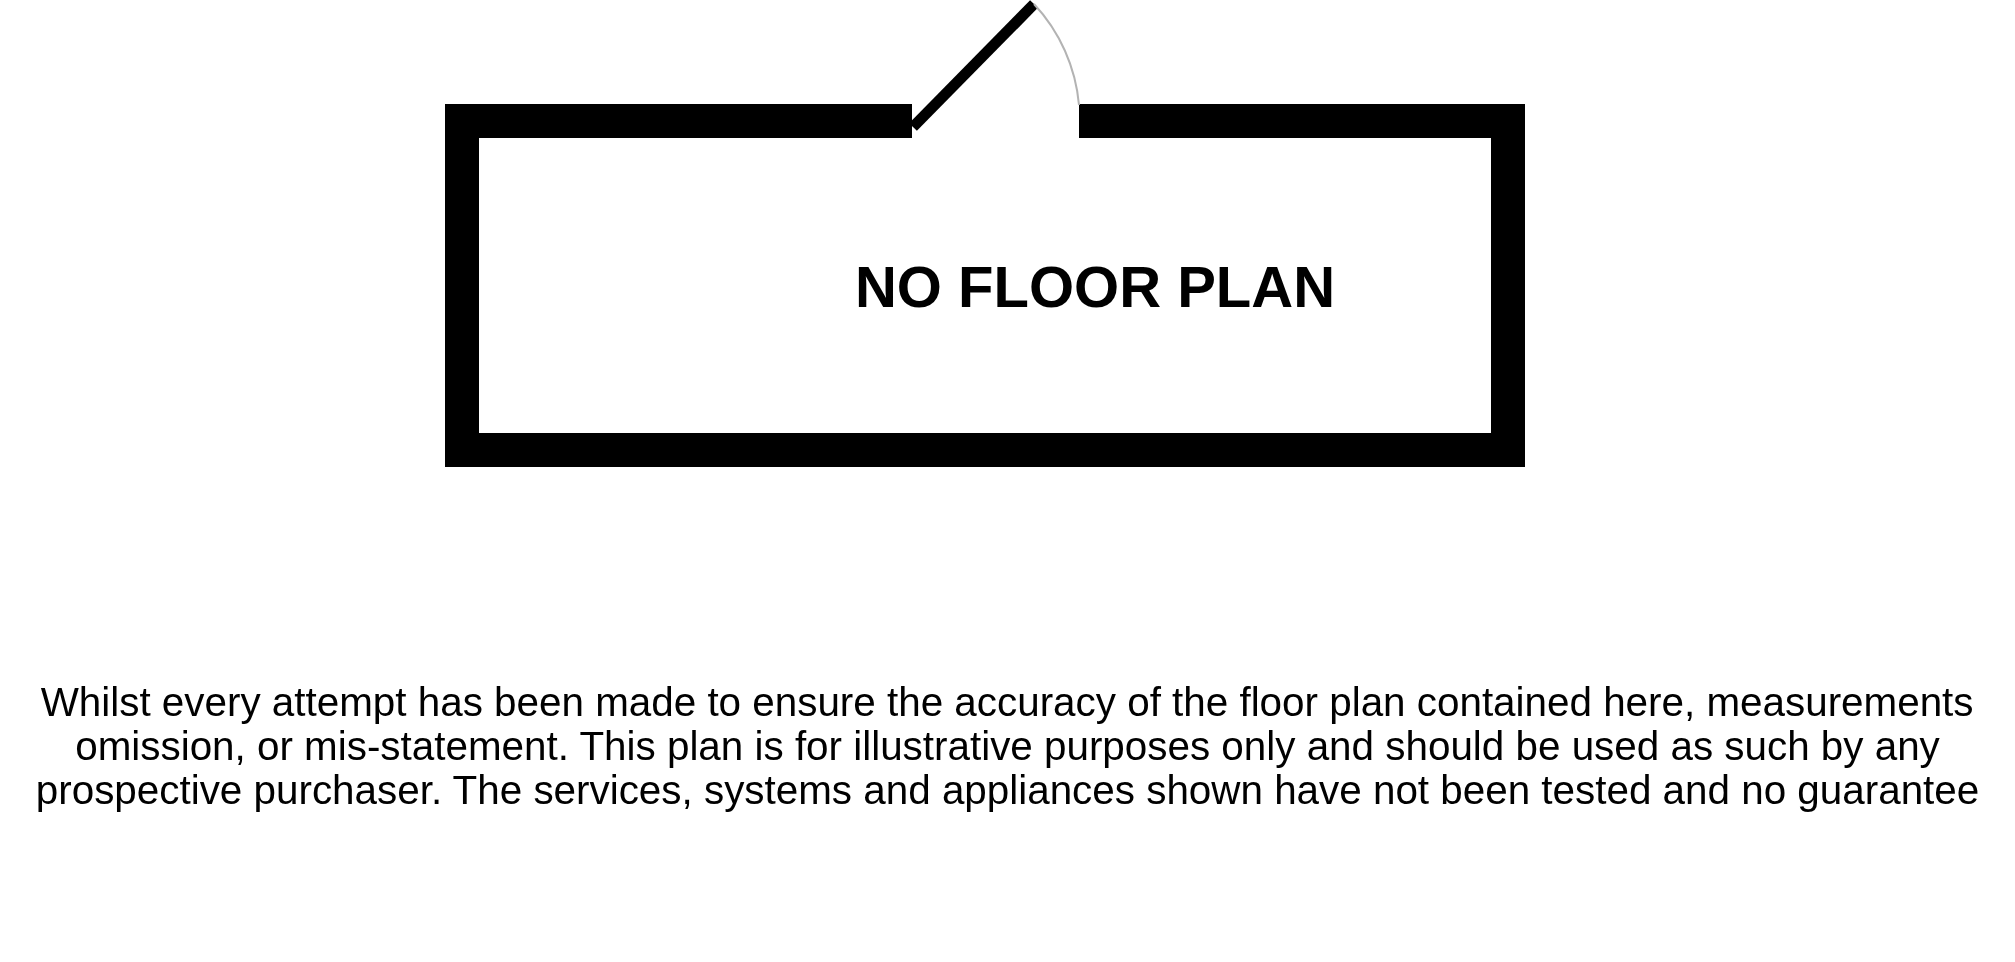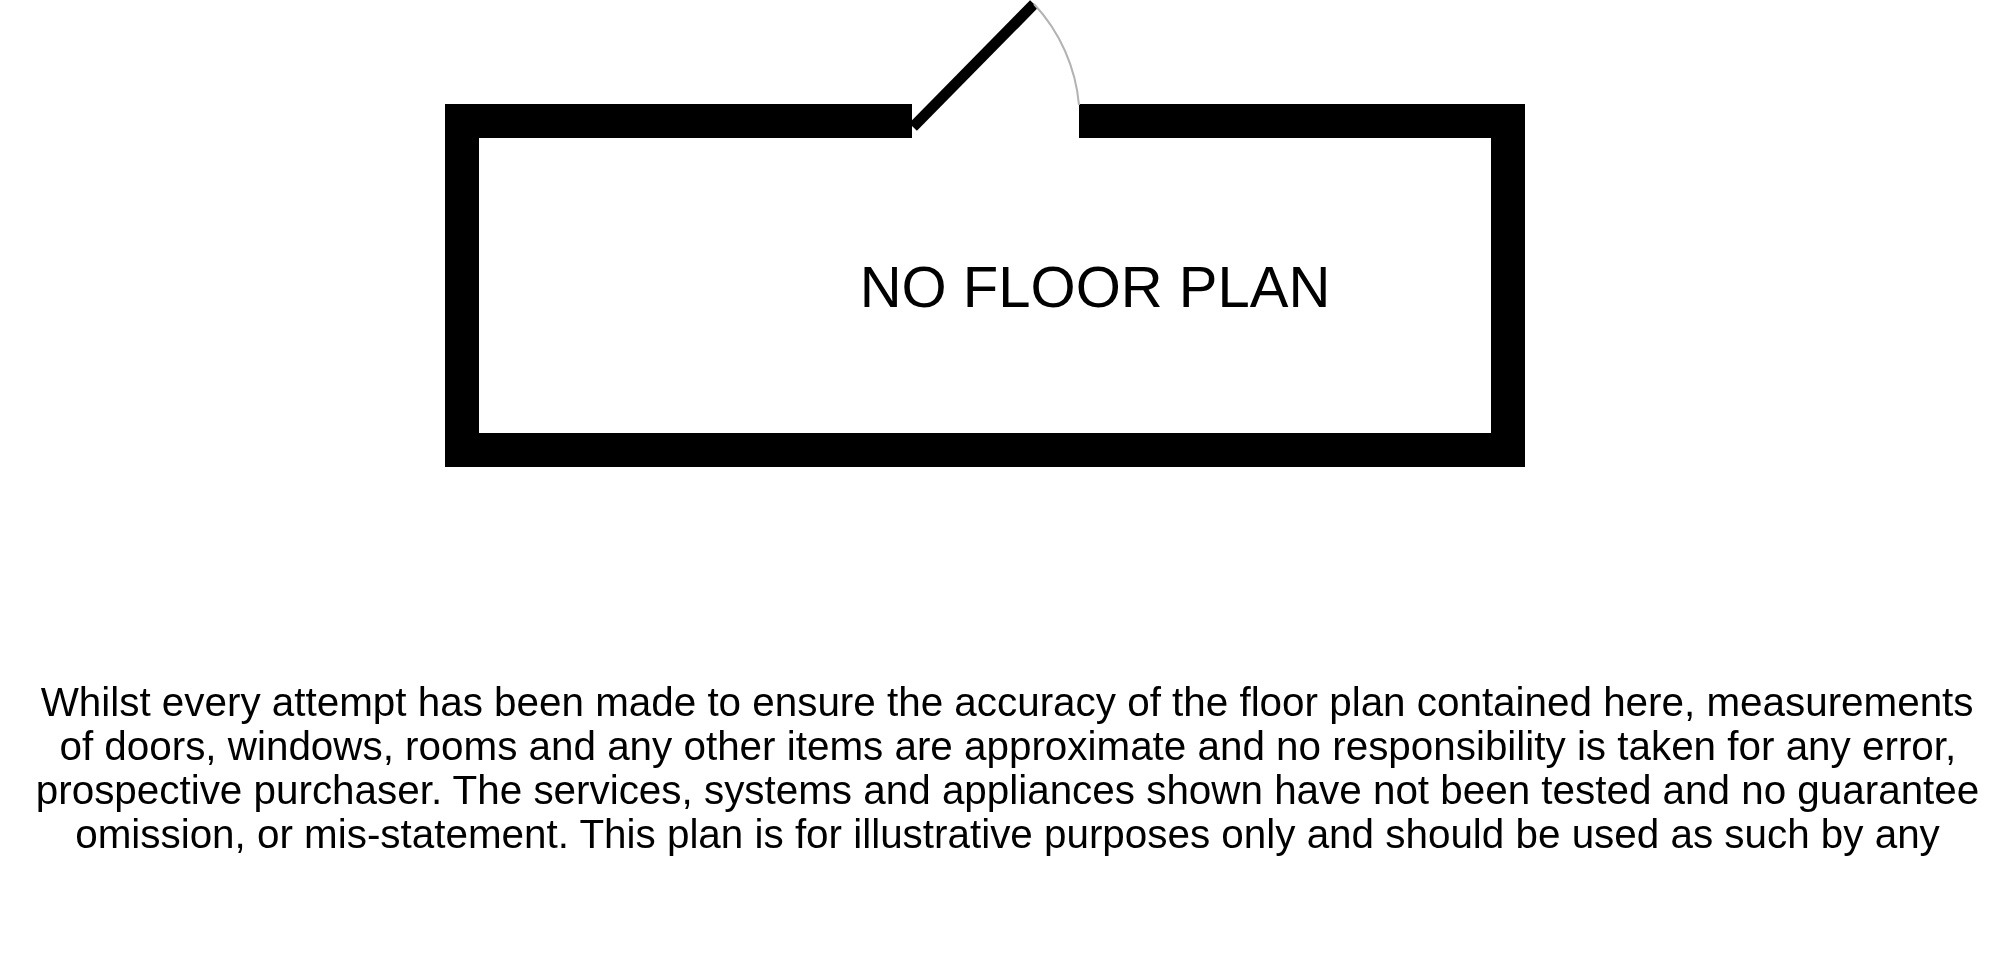--- a/index.html
+++ b/index.html
@@ -24,21 +24,21 @@
     height: 962px;
     display: block;
   }
   .room-label {
     position: absolute;
     left: 445px;
     top: 258px;
     width: 1300px;
     text-align: center;
     font-size: 58px;
-    font-weight: normal;
+    font-weight: bold;
     line-height: 58px;
     letter-spacing: 0px;
     white-space: nowrap;
     color: #000000;
   }
   .disclaimer {
     position: absolute;
     left: 0;
     top: 680px;
     width: 2015px;
@@ -80,23 +80,20 @@
     <path d="M 1034 4 A 170 170 0 0 1 1079 105" fill="none" stroke-width="2" stroke="#b3b3b3"></path>
   </svg>
 
   <div class="room-label">NO FLOOR PLAN</div>
 
   <div class="disclaimer">
     <div class="line">
       <span>Whilst every attempt has been made to ensure the accuracy of the floor plan contained here, measurements</span>
     </div>
     <div class="line">
-      <span>of doors, windows, rooms and any other items are approximate and no responsibility is taken for any error,</span>
+      <span>omission, or mis-statement. This plan is for illustrative purposes only and should be used as such by any</span>
     </div>
     <div class="line">
       <span>prospective purchaser. The services, systems and appliances shown have not been tested and no guarantee</span>
-    </div>
-    <div class="line">
-      <span>omission, or mis-statement. This plan is for illustrative purposes only and should be used as such by any</span>
     </div>
   </div>
 
 </div>
 
 </body></html>

